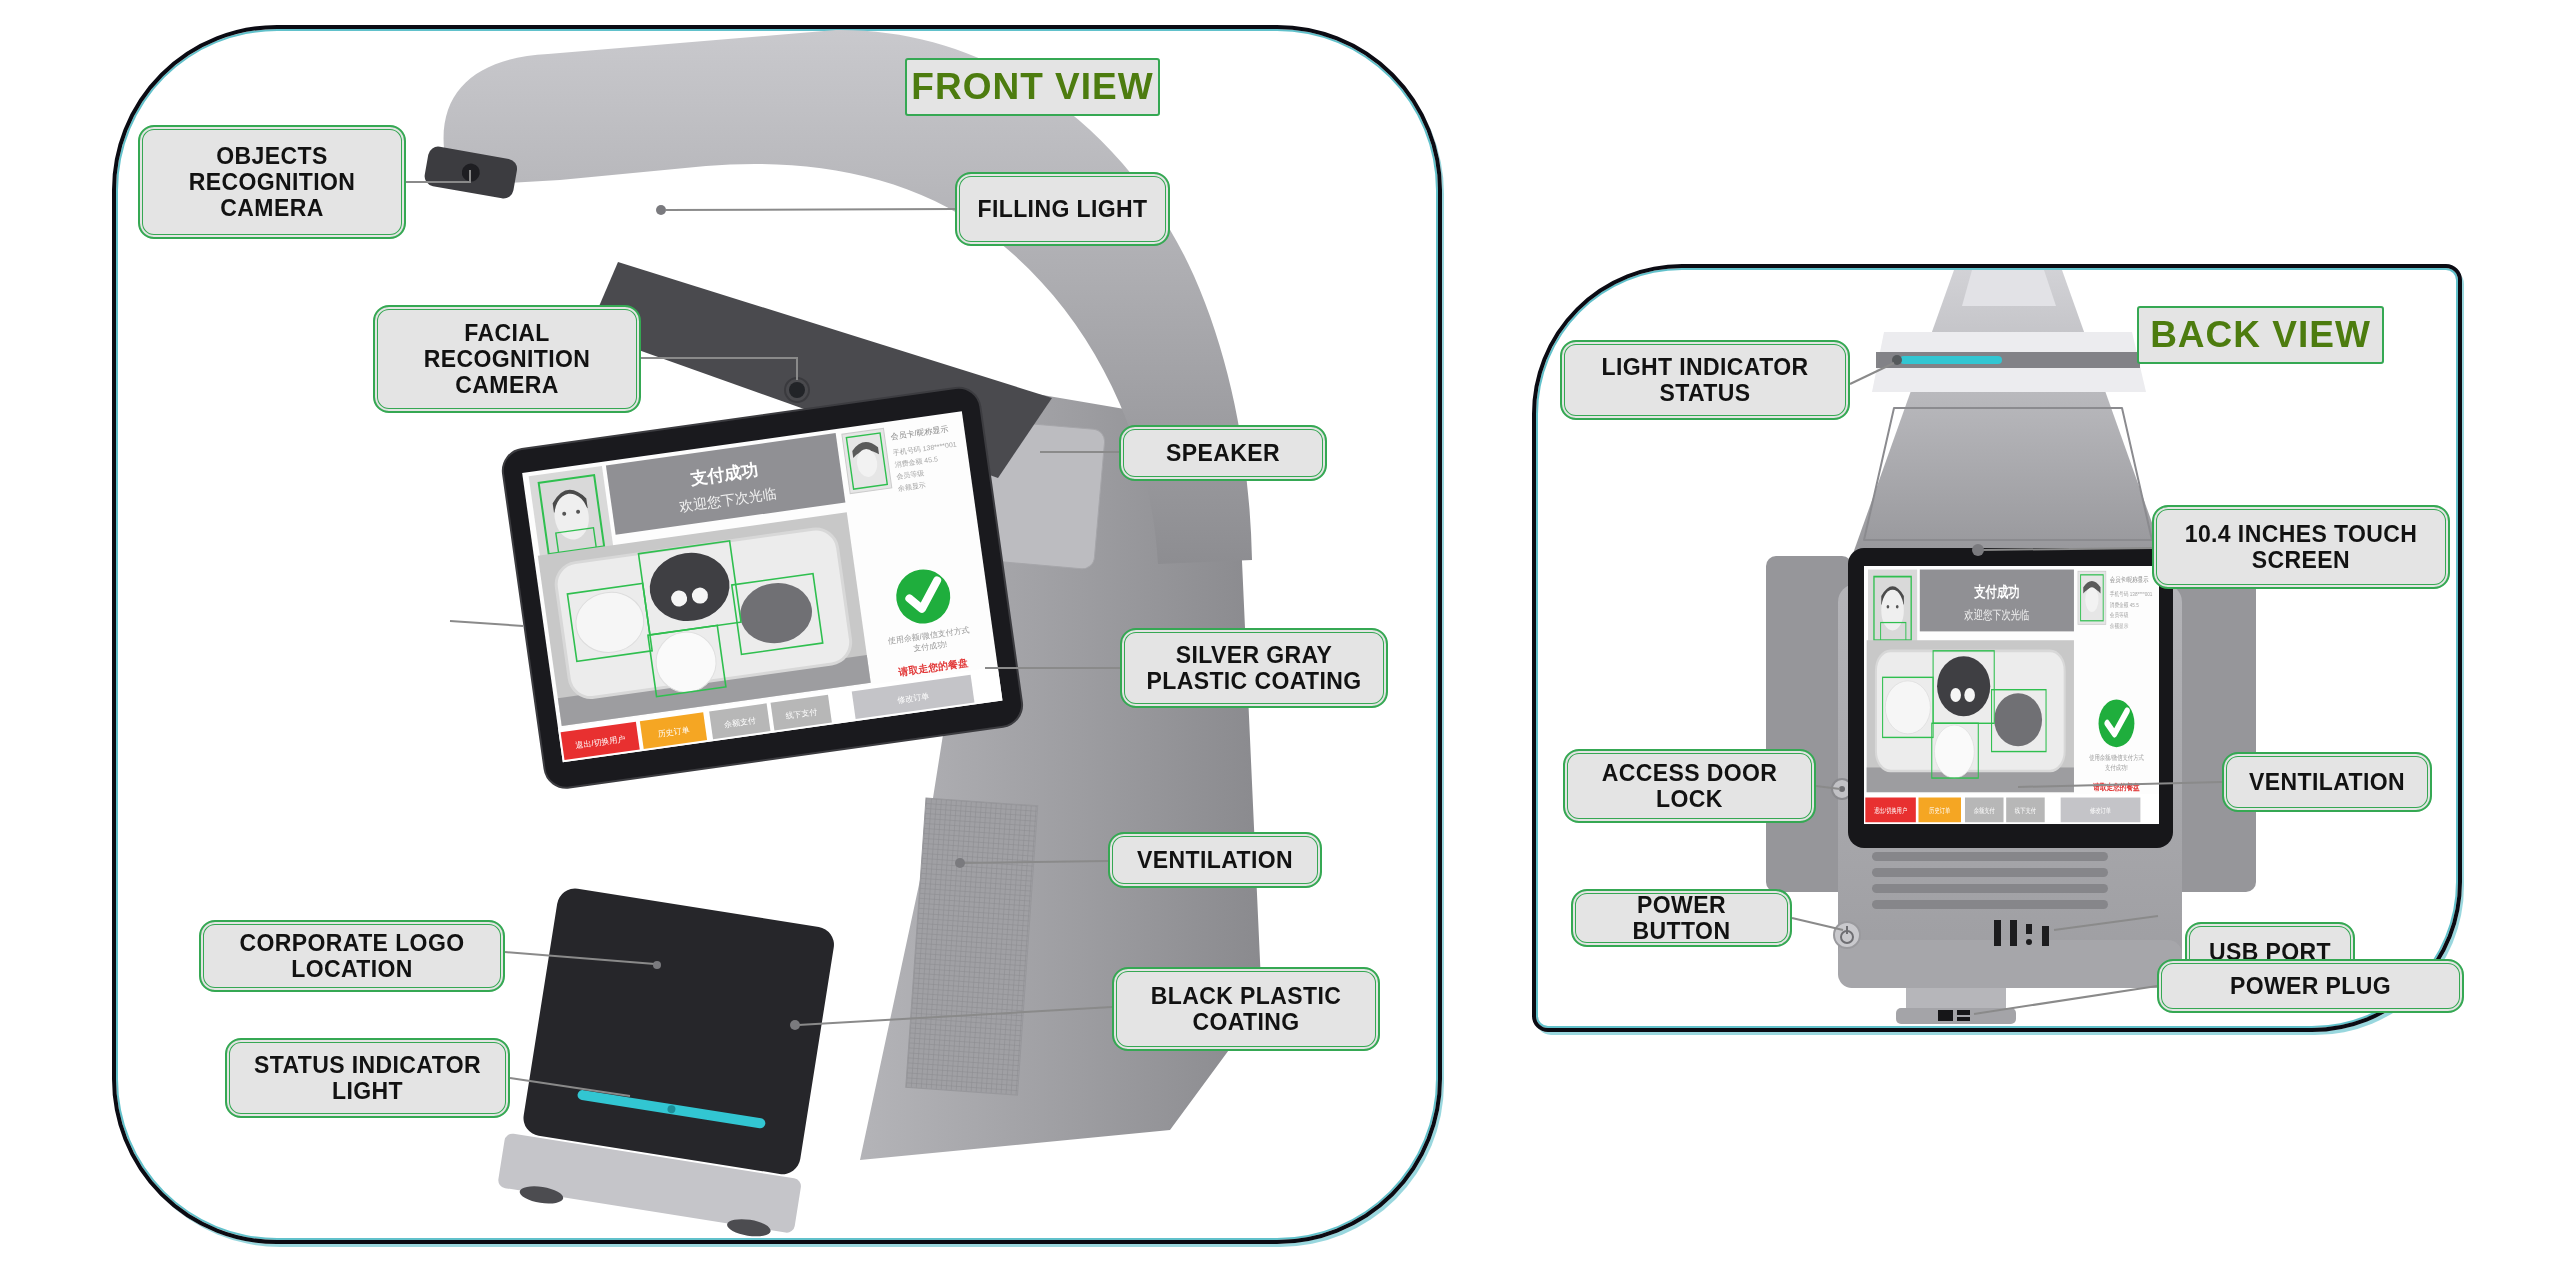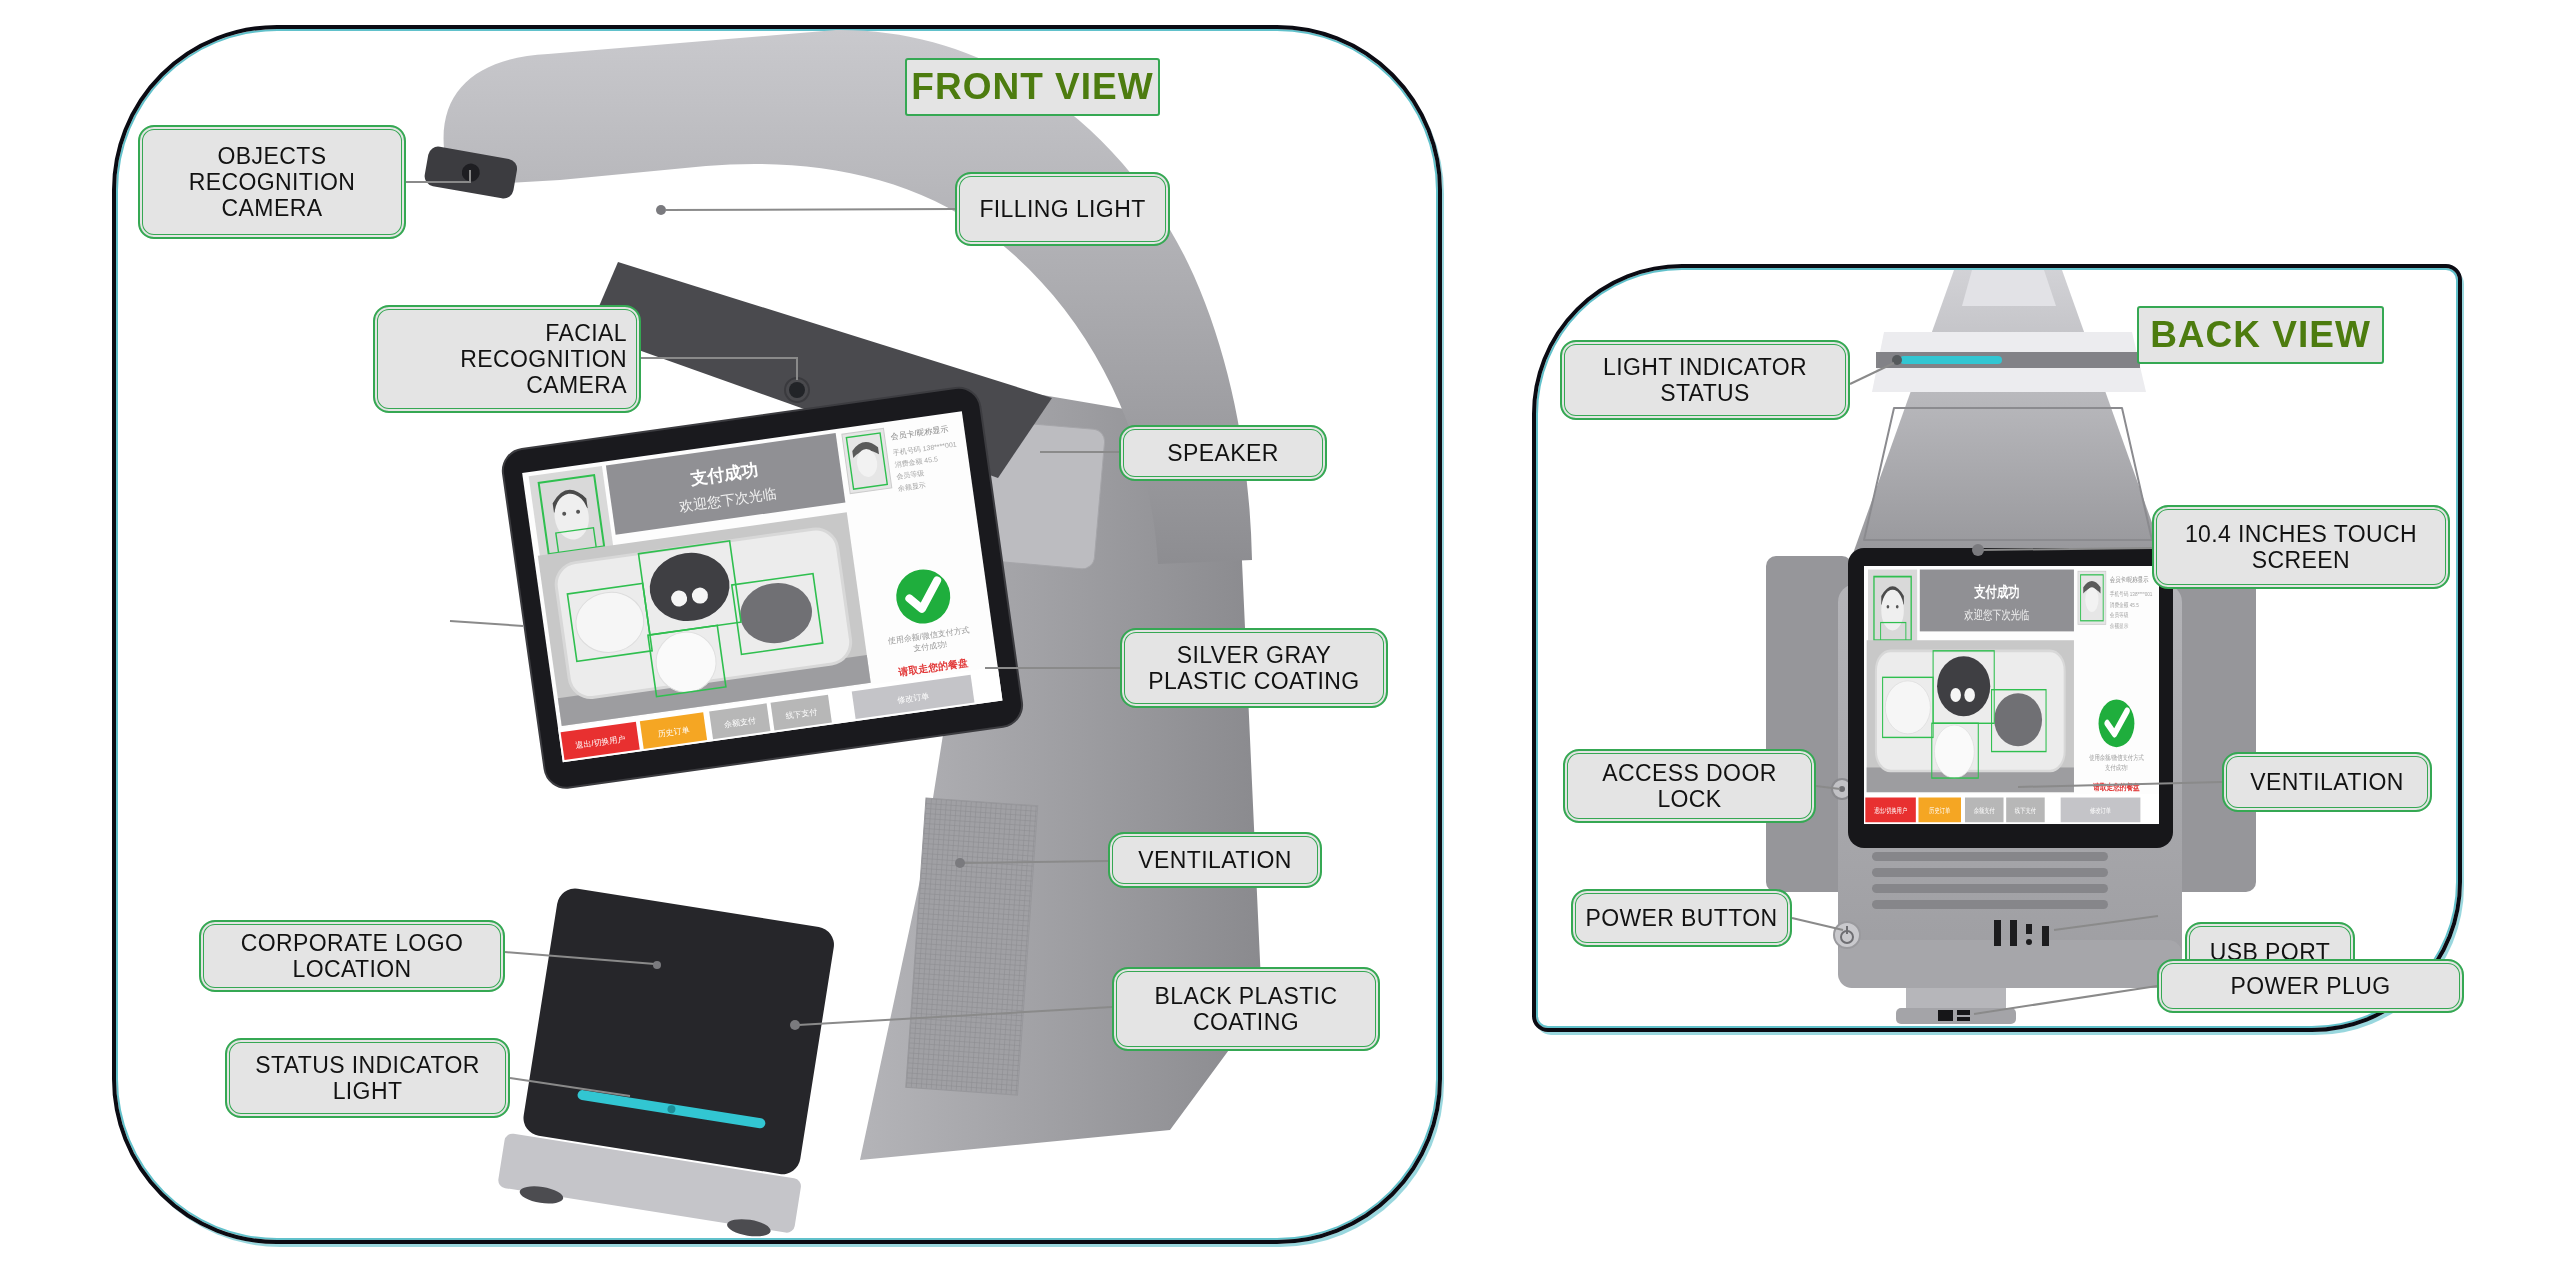--- a/index.html
+++ b/index.html
@@ -9,31 +9,31 @@
   .panel{position:absolute;border:4px solid #0b0b13;background:transparent;
          box-shadow:inset 0 0 0 2px rgba(69,182,194,.85), 3px 4px 0 -1px rgba(69,182,194,.55);}
   #panel-front{left:112px;top:25px;width:1322px;height:1211px;border-radius:165px;}
   #panel-back{left:1532px;top:264px;width:922px;height:760px;border-radius:150px 16px 150px 16px;}
 
   #art{position:absolute;left:0;top:0;}
 
   .lbl{position:absolute;display:flex;align-items:center;justify-content:center;text-align:center;
        background:#e4e4e4;border:2px solid #35a853;border-radius:16px;
        box-shadow:inset 0 0 0 2px #e4e4e4, inset 0 0 0 3px #35a853;
-       font-weight:normal;font-size:23px;line-height:1.13;color:#121212;letter-spacing:.4px;
+       font-weight:bold;font-size:23px;line-height:1.13;color:#121212;letter-spacing:.4px;
        padding:12px 12px;box-sizing:border-box;}
   .title{position:absolute;display:flex;align-items:center;justify-content:center;text-align:center;
        background:#e4e4e4;border:2px solid #35a853;border-radius:3px;
        font-weight:bold;font-size:37px;letter-spacing:1px;color:#4d7c0f;box-sizing:border-box;}
 
   
   #lbl-front-title{left:905px;top:58px;width:255px;height:58px;}
   #lbl-objects{left:138px;top:125px;width:268px;height:114px;}
   #lbl-filling{left:955px;top:172px;width:215px;height:74px;}
-  #lbl-facial{left:373px;top:305px;width:268px;height:108px;text-align:right;}
+  #lbl-facial{left:373px;top:305px;width:268px;height:108px;}
   #lbl-speaker{left:1119px;top:425px;width:208px;height:56px;}
   #lbl-17touch{left:142px;top:580px;width:308px;height:82px;}
   #lbl-silver{left:1120px;top:628px;width:268px;height:80px;}
   #lbl-vent-f{left:1108px;top:832px;width:214px;height:56px;}
   #lbl-logo{left:199px;top:920px;width:306px;height:72px;}
   #lbl-black{left:1112px;top:967px;width:268px;height:84px;}
   #lbl-status{left:225px;top:1038px;width:285px;height:80px;}
 
   #lbl-back-title{left:2137px;top:306px;width:247px;height:58px;}
   #lbl-lightind{left:1560px;top:340px;width:290px;height:80px;}

